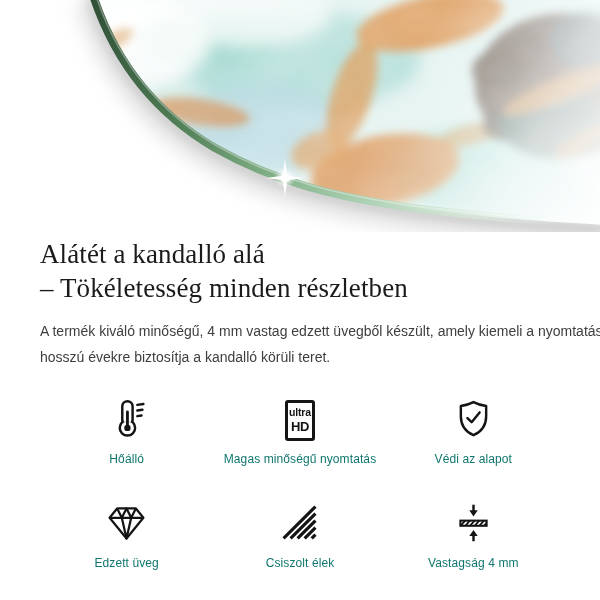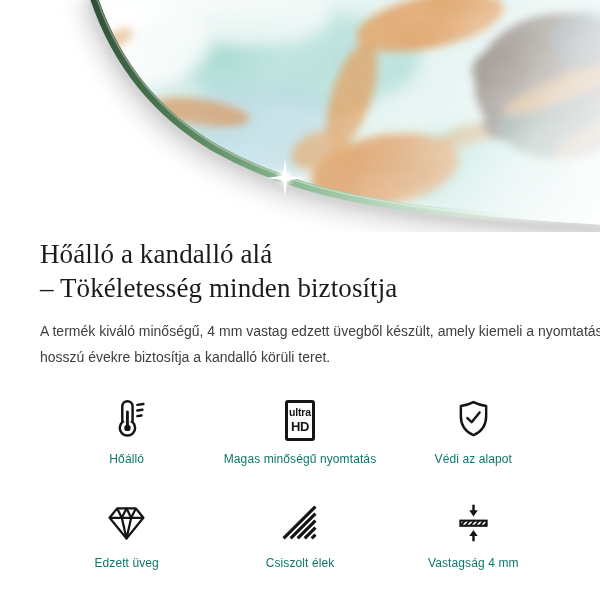--- a/index.html
+++ b/index.html
@@ -166,22 +166,22 @@
       <g>
         <circle cx="285" cy="178" r="11" fill="url(#glow)"></circle>
         <path d="M285,159 L287.2,175.8 L304,178 L287.2,180.2 L285,197 L282.8,180.2 L266,178 L282.8,175.8 Z" fill="#ffffff"></path>
         <path d="M285,168 L289,174 L295,178 L289,182 L285,188 L281,182 L275,178 L281,174 Z" fill="#ffffff" opacity="0.8" transform="rotate(45 285 178) scale(0.6) translate(190,118)"></path>
       </g>
     </svg>
   </div>
 
   <div class="content">
     <h1 class="title">
-      <span>Hőálló a kandalló alá</span>
-      <span>– Tökéletesség minden biztosítja</span>
+      <span>Alátét a kandalló alá</span>
+      <span>– Tökéletesség minden részletben</span>
     </h1>
     <p class="desc">
       <span>A termék kiváló minőségű, 4 mm vastag edzett üvegből készült, amely kiemeli a nyomtatás</span>
       <span>hosszú évekre biztosítja a kandalló körüli teret.</span>
     </p>
 
     <div class="features">
         <div class="feature">
           <div class="f-icon">
             <svg class="ic" viewBox="0 0 48 48">

